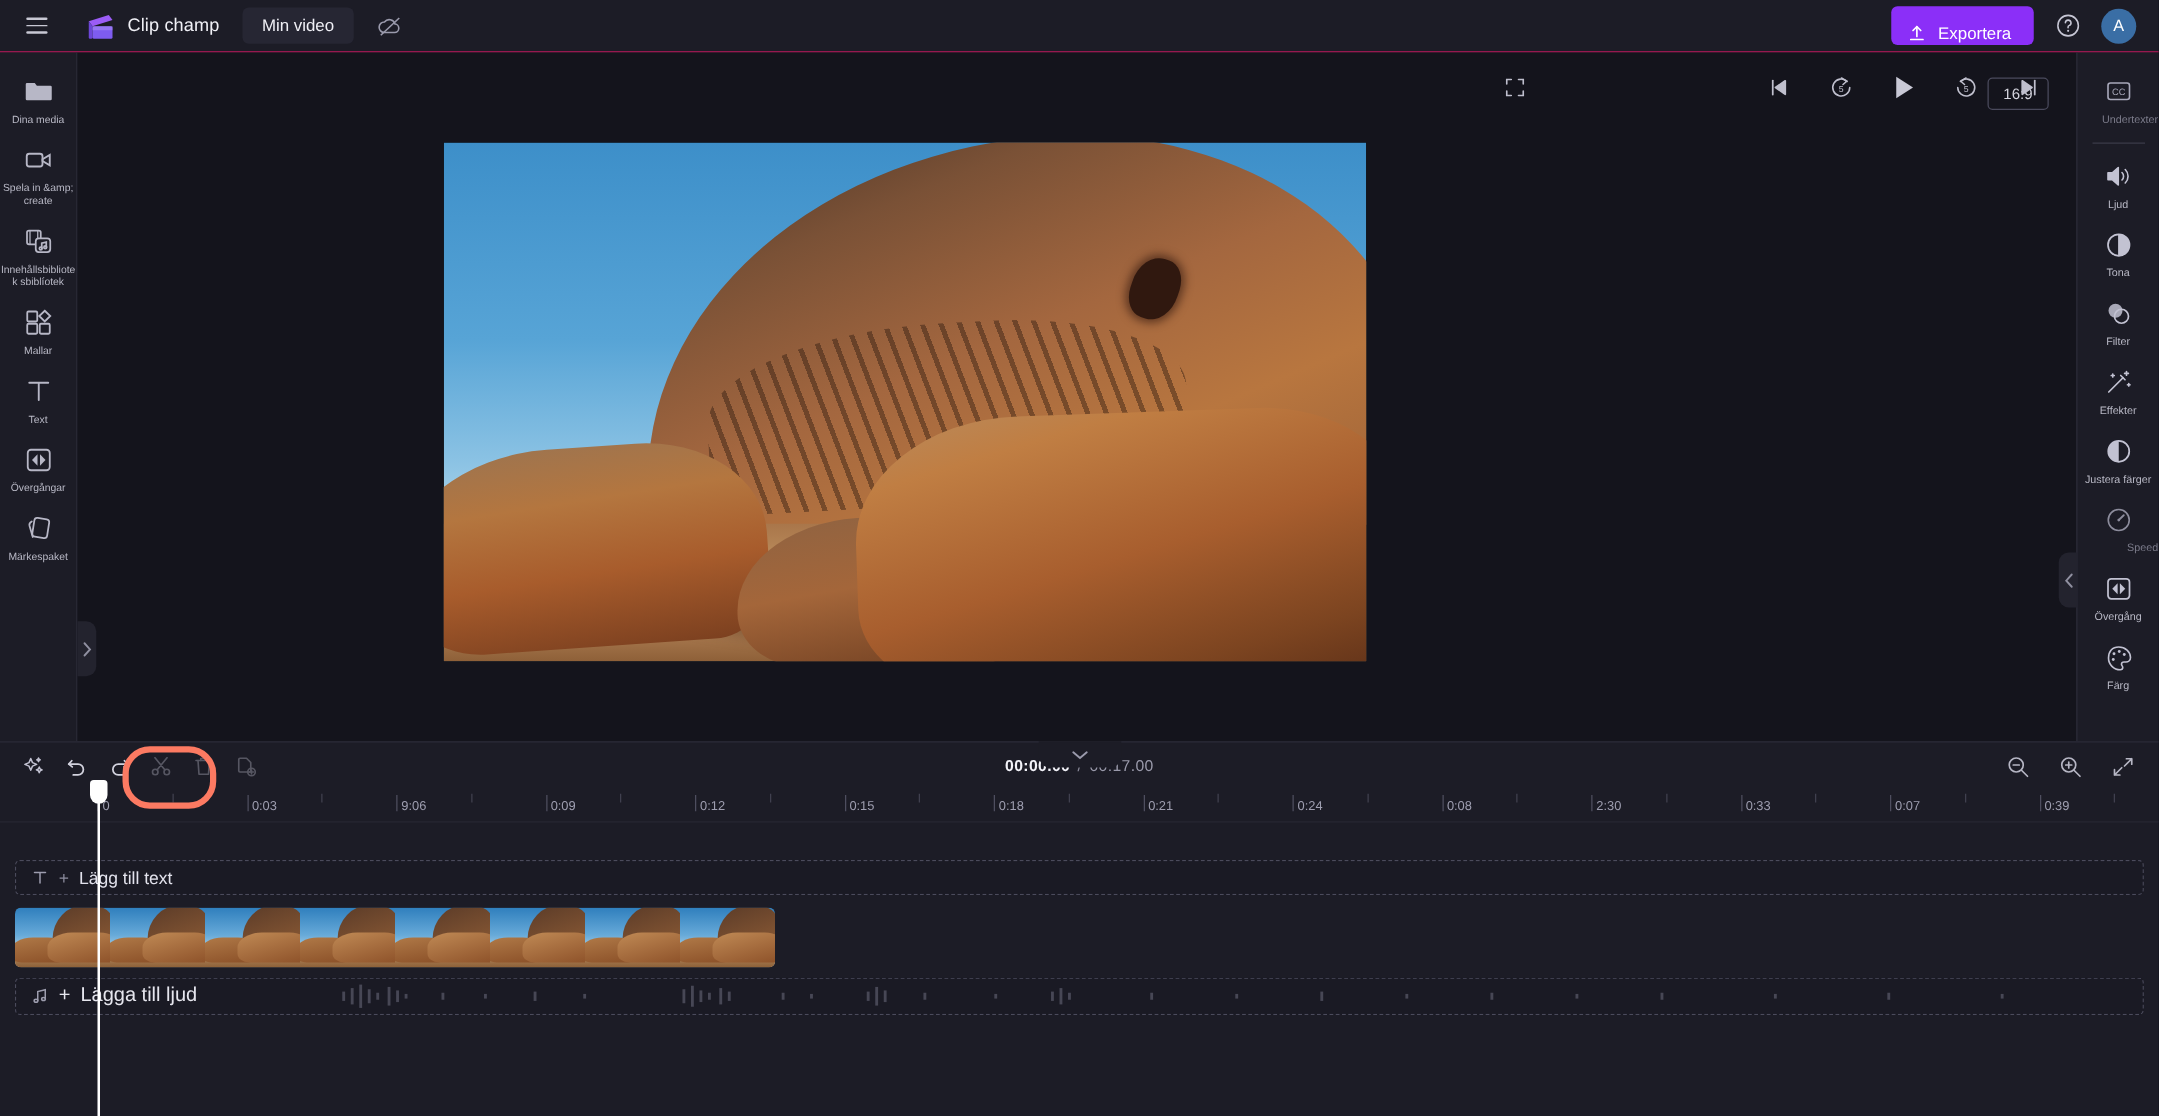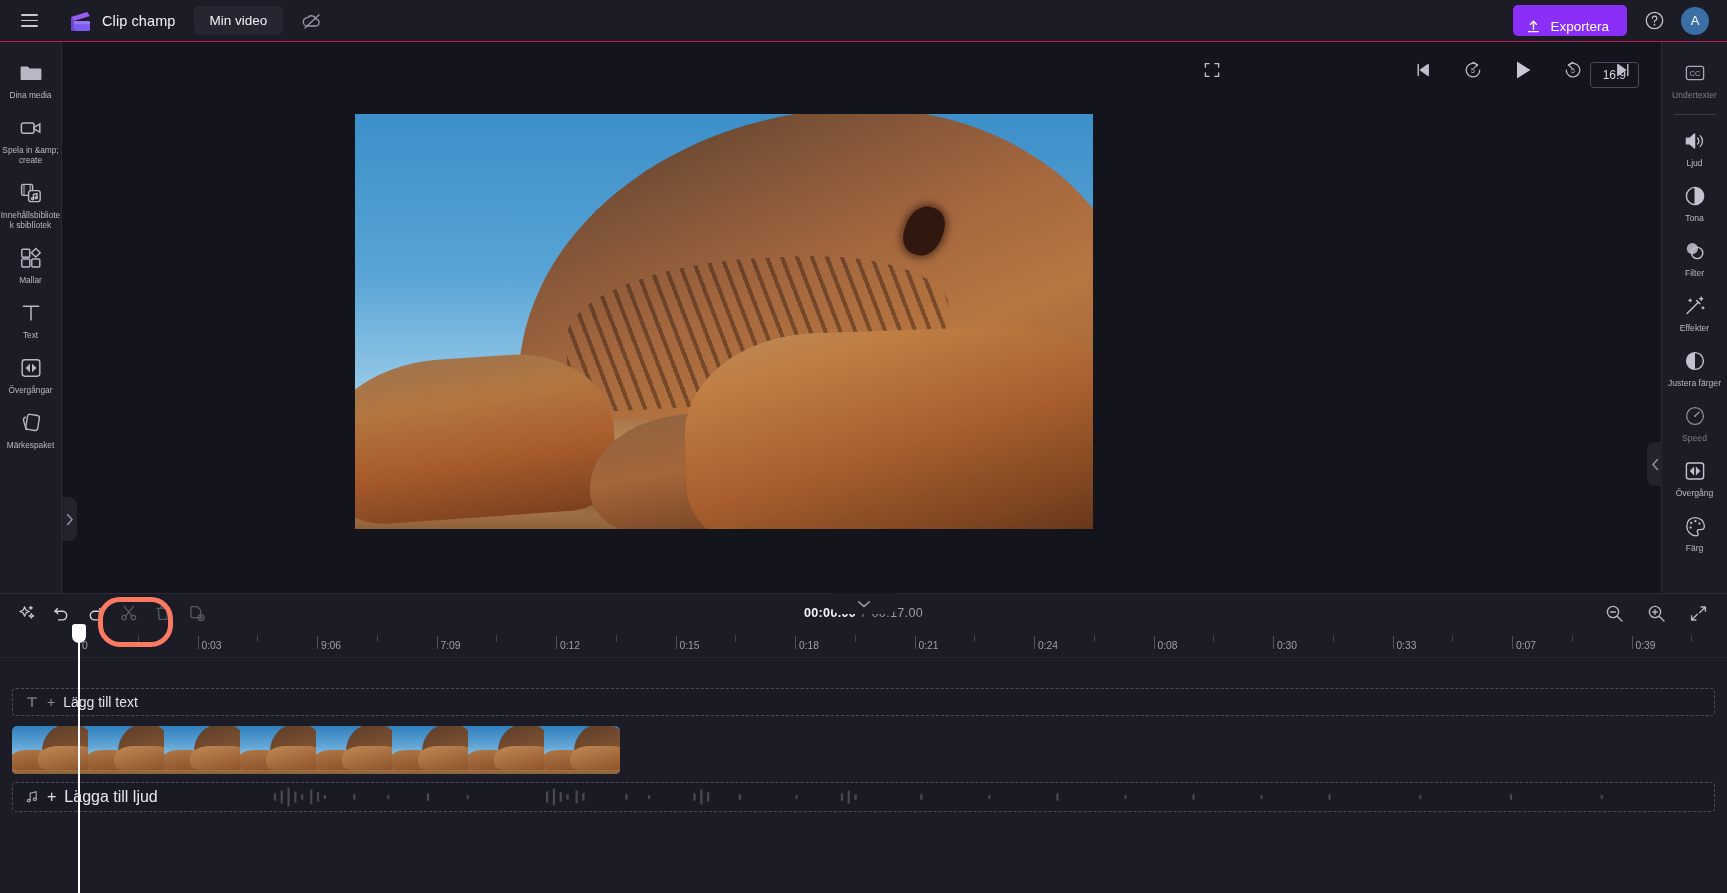--- a/index.html
+++ b/index.html
@@ -62,21 +62,21 @@
   .rail-item {
     width: 60px; padding: 9px 2px 7px;
     display: flex; flex-direction: column; align-items: center; gap: 5px;
     cursor: pointer; border-radius: 6px;
   }
   .rail-ico { width: 24px; height: 24px; display:flex; align-items:center; justify-content:center; }
   .rail-lbl {
     font-size: 8.3px; line-height: 10px; color: #b9b9c6;
     text-align: center; width: 60px; word-wrap: break-word;
   }
-  .rail-lbl.dim { color: #7b7b8a; }
+  .rail-lbl.dim { color: #7b7b8a; text-align: right; }
   .left-collapse {
     position: absolute; left: 62px; top: 455px;
     width: 15px; height: 44px;
     background: #23232e;
     border-radius: 0 8px 8px 0;
     display:flex; align-items:center; justify-content:center;
     cursor: pointer; z-index: 5;
   }
 
   
@@ -699,21 +699,21 @@
         </div>
         <div class="tick" style="left: 317px;">
           <span class="bar"></span>
           <span class="lbl">9:06</span>
         </div>
         <div class="tick minor" style="left: 376.75px;">
           <span class="bar"></span>
         </div>
         <div class="tick" style="left: 436.5px;">
           <span class="bar"></span>
-          <span class="lbl">7:09</span>
+          <span class="lbl">0:09</span>
         </div>
         <div class="tick minor" style="left: 496.25px;">
           <span class="bar"></span>
         </div>
         <div class="tick" style="left: 556px;">
           <span class="bar"></span>
           <span class="lbl">0:12</span>
         </div>
         <div class="tick minor" style="left: 615.75px;">
           <span class="bar"></span>
@@ -748,21 +748,21 @@
         </div>
         <div class="tick" style="left: 1153.5px;">
           <span class="bar"></span>
           <span class="lbl">0:08</span>
         </div>
         <div class="tick minor" style="left: 1213.25px;">
           <span class="bar"></span>
         </div>
         <div class="tick" style="left: 1273px;">
           <span class="bar"></span>
-          <span class="lbl">0:30</span>
+          <span class="lbl">2:30</span>
         </div>
         <div class="tick minor" style="left: 1332.75px;">
           <span class="bar"></span>
         </div>
         <div class="tick" style="left: 1392.5px;">
           <span class="bar"></span>
           <span class="lbl">0:33</span>
         </div>
         <div class="tick minor" style="left: 1452.25px;">
           <span class="bar"></span>

